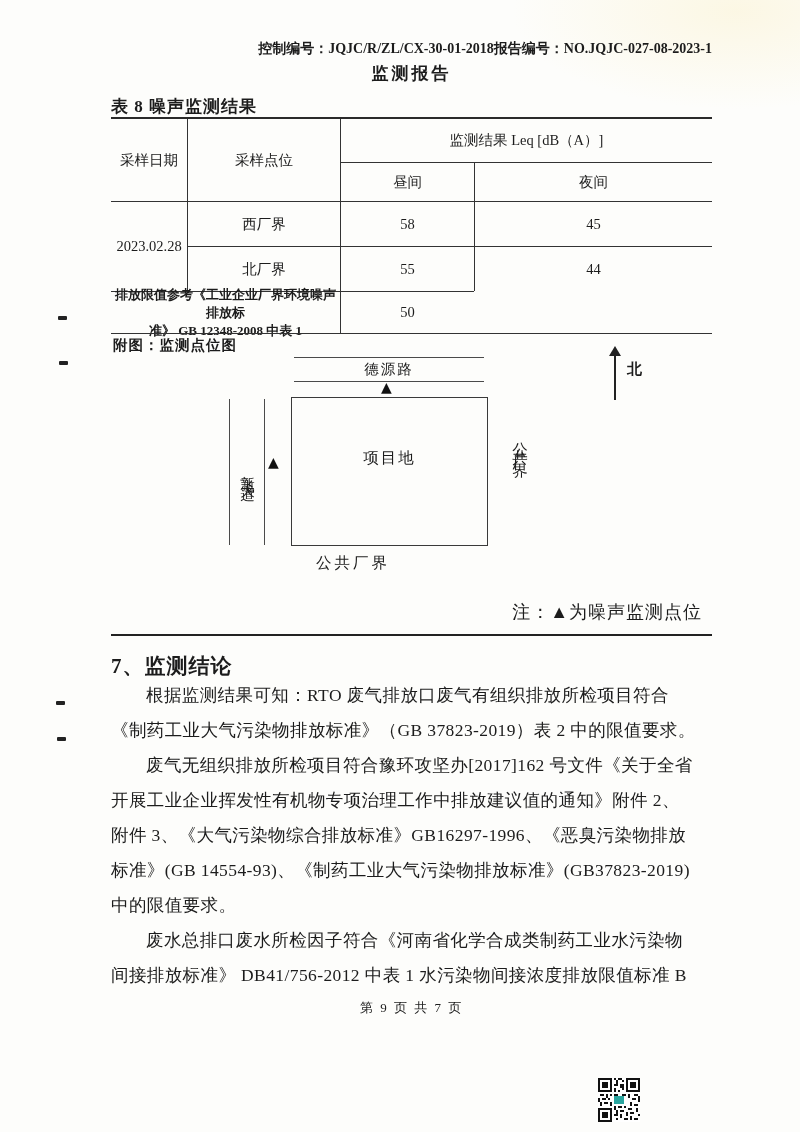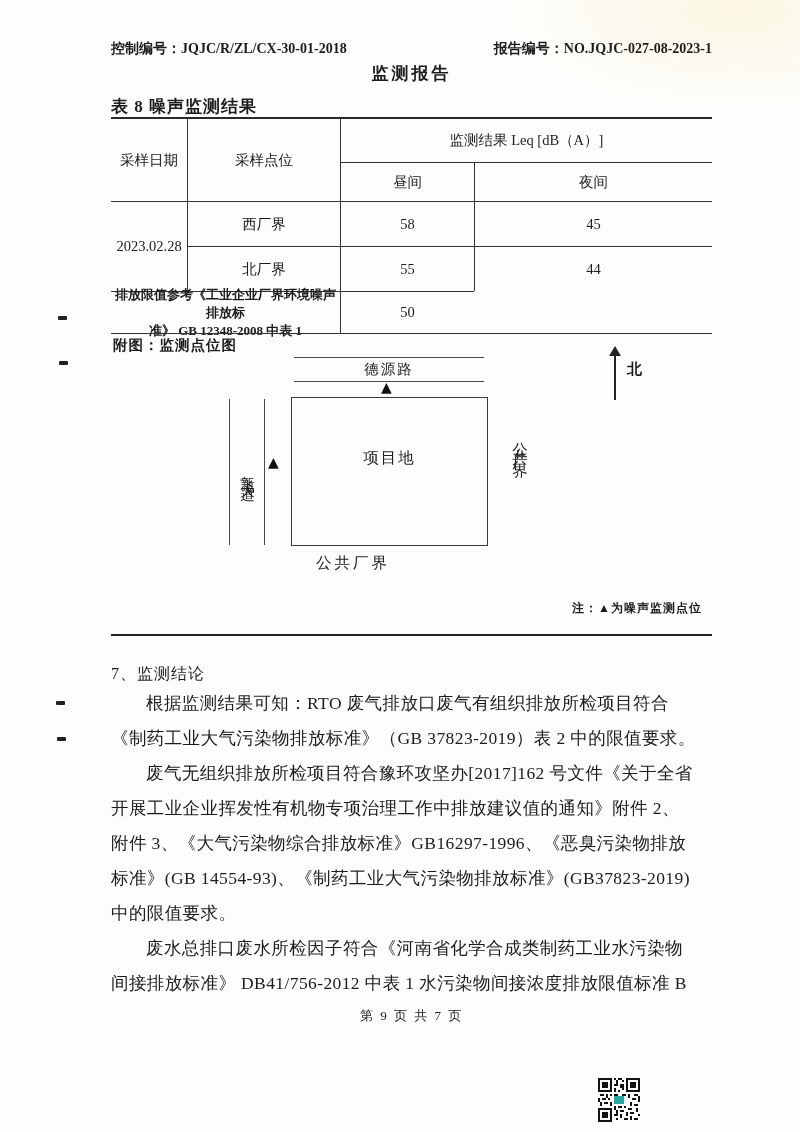--- a/index.html
+++ b/index.html
@@ -5,21 +5,21 @@
   html,body{margin:0;padding:0;}
   body{
     width:800px;height:1132px;position:relative;
     background:#fdfdfb;
     font-family:"Liberation Serif","DejaVu Serif",serif;
     color:#1c1c1c;overflow:hidden;
   }
   .tint{position:absolute;inset:0;pointer-events:none;
     background:radial-gradient(320px 140px at 92% 1%, rgba(250,240,200,.45), rgba(250,240,200,0) 70%);}
   .content{position:absolute;left:111px;top:40px;width:601px;}
-  .hdr-row{display:flex;justify-content:space-between;font-size:14px;font-weight:bold;height:18px;line-height:18px;}
+  .hdr-row{display:flex;justify-content:flex-end;font-size:14px;font-weight:bold;height:18px;line-height:18px;}
   .doc-title{text-align:center;font-size:17px;font-weight:bold;letter-spacing:3px;margin-top:5px;height:22px;line-height:22px;}
   .tbl-caption{font-size:17px;font-weight:bold;margin-top:12px;height:20px;line-height:20px;letter-spacing:1px;}
 
   
   .noise-table{display:grid;grid-template-columns:76px 153px 134px 238px;border-top:2.2px solid #2a2a2a;margin-top:0;}
   .cell{display:flex;align-items:center;justify-content:center;font-size:14.5px;text-align:center;}
   .bl{border-left:1.4px solid #333;}
   .bt{border-top:1.4px solid #333;}
   .c-date-h{grid-column:1;grid-row:1/3;}
   .c-point-h{grid-column:2;grid-row:1/3;}
@@ -50,24 +50,24 @@
   .road-v{position:absolute;left:118px;top:65px;width:34px;height:146px;
     border-left:1.6px solid #4a4a4a;border-right:1.6px solid #4a4a4a;
     display:flex;align-items:center;justify-content:center;}
   .v-text{writing-mode:vertical-rl;text-orientation:upright;font-size:14.5px;letter-spacing:4px;}
   .site-rect{position:absolute;left:180px;top:63px;width:195px;height:147px;border:1.6px solid #3a3a3a;
     display:flex;align-items:center;justify-content:center;}
   .site-label{font-size:15.5px;letter-spacing:2px;margin-bottom:26px;}
   .bound-right{position:absolute;left:398px;top:96px;}
   .bound-right .v-text{font-size:15.5px;letter-spacing:7px;}
   .bound-bottom{position:absolute;left:205px;top:219px;font-size:15.5px;letter-spacing:3px;}
-  .fig-note{position:absolute;right:10px;top:266px;font-size:12px;font-weight:bold;letter-spacing:1px;}
-
-  
-  .concl-heading{font-size:16px;font-weight:normal;margin-top:26px;height:24px;line-height:24px;letter-spacing:1px;}
+  .fig-note{position:absolute;right:10px;top:266px;font-size:18px;font-weight:normal;letter-spacing:1px;}
+
+  
+  .concl-heading{font-size:21px;font-weight:bold;margin-top:18px;height:24px;line-height:24px;letter-spacing:1px;}
   .body-line{font-size:17.5px;height:35px;line-height:35px;letter-spacing:.4px;white-space:nowrap;}
   .indent{padding-left:35px;}
   .page-footer{text-align:center;font-size:13px;margin-top:6px;letter-spacing:2px;}
 
   
   .margin-mark{position:absolute;width:9px;height:4px;background:#222;border-radius:1px;}
   .mm1{left:58px;top:316px;}
   .mm2{left:59px;top:361px;}
   .mm3{left:56px;top:701px;}
   .mm4{left:57px;top:737px;}

